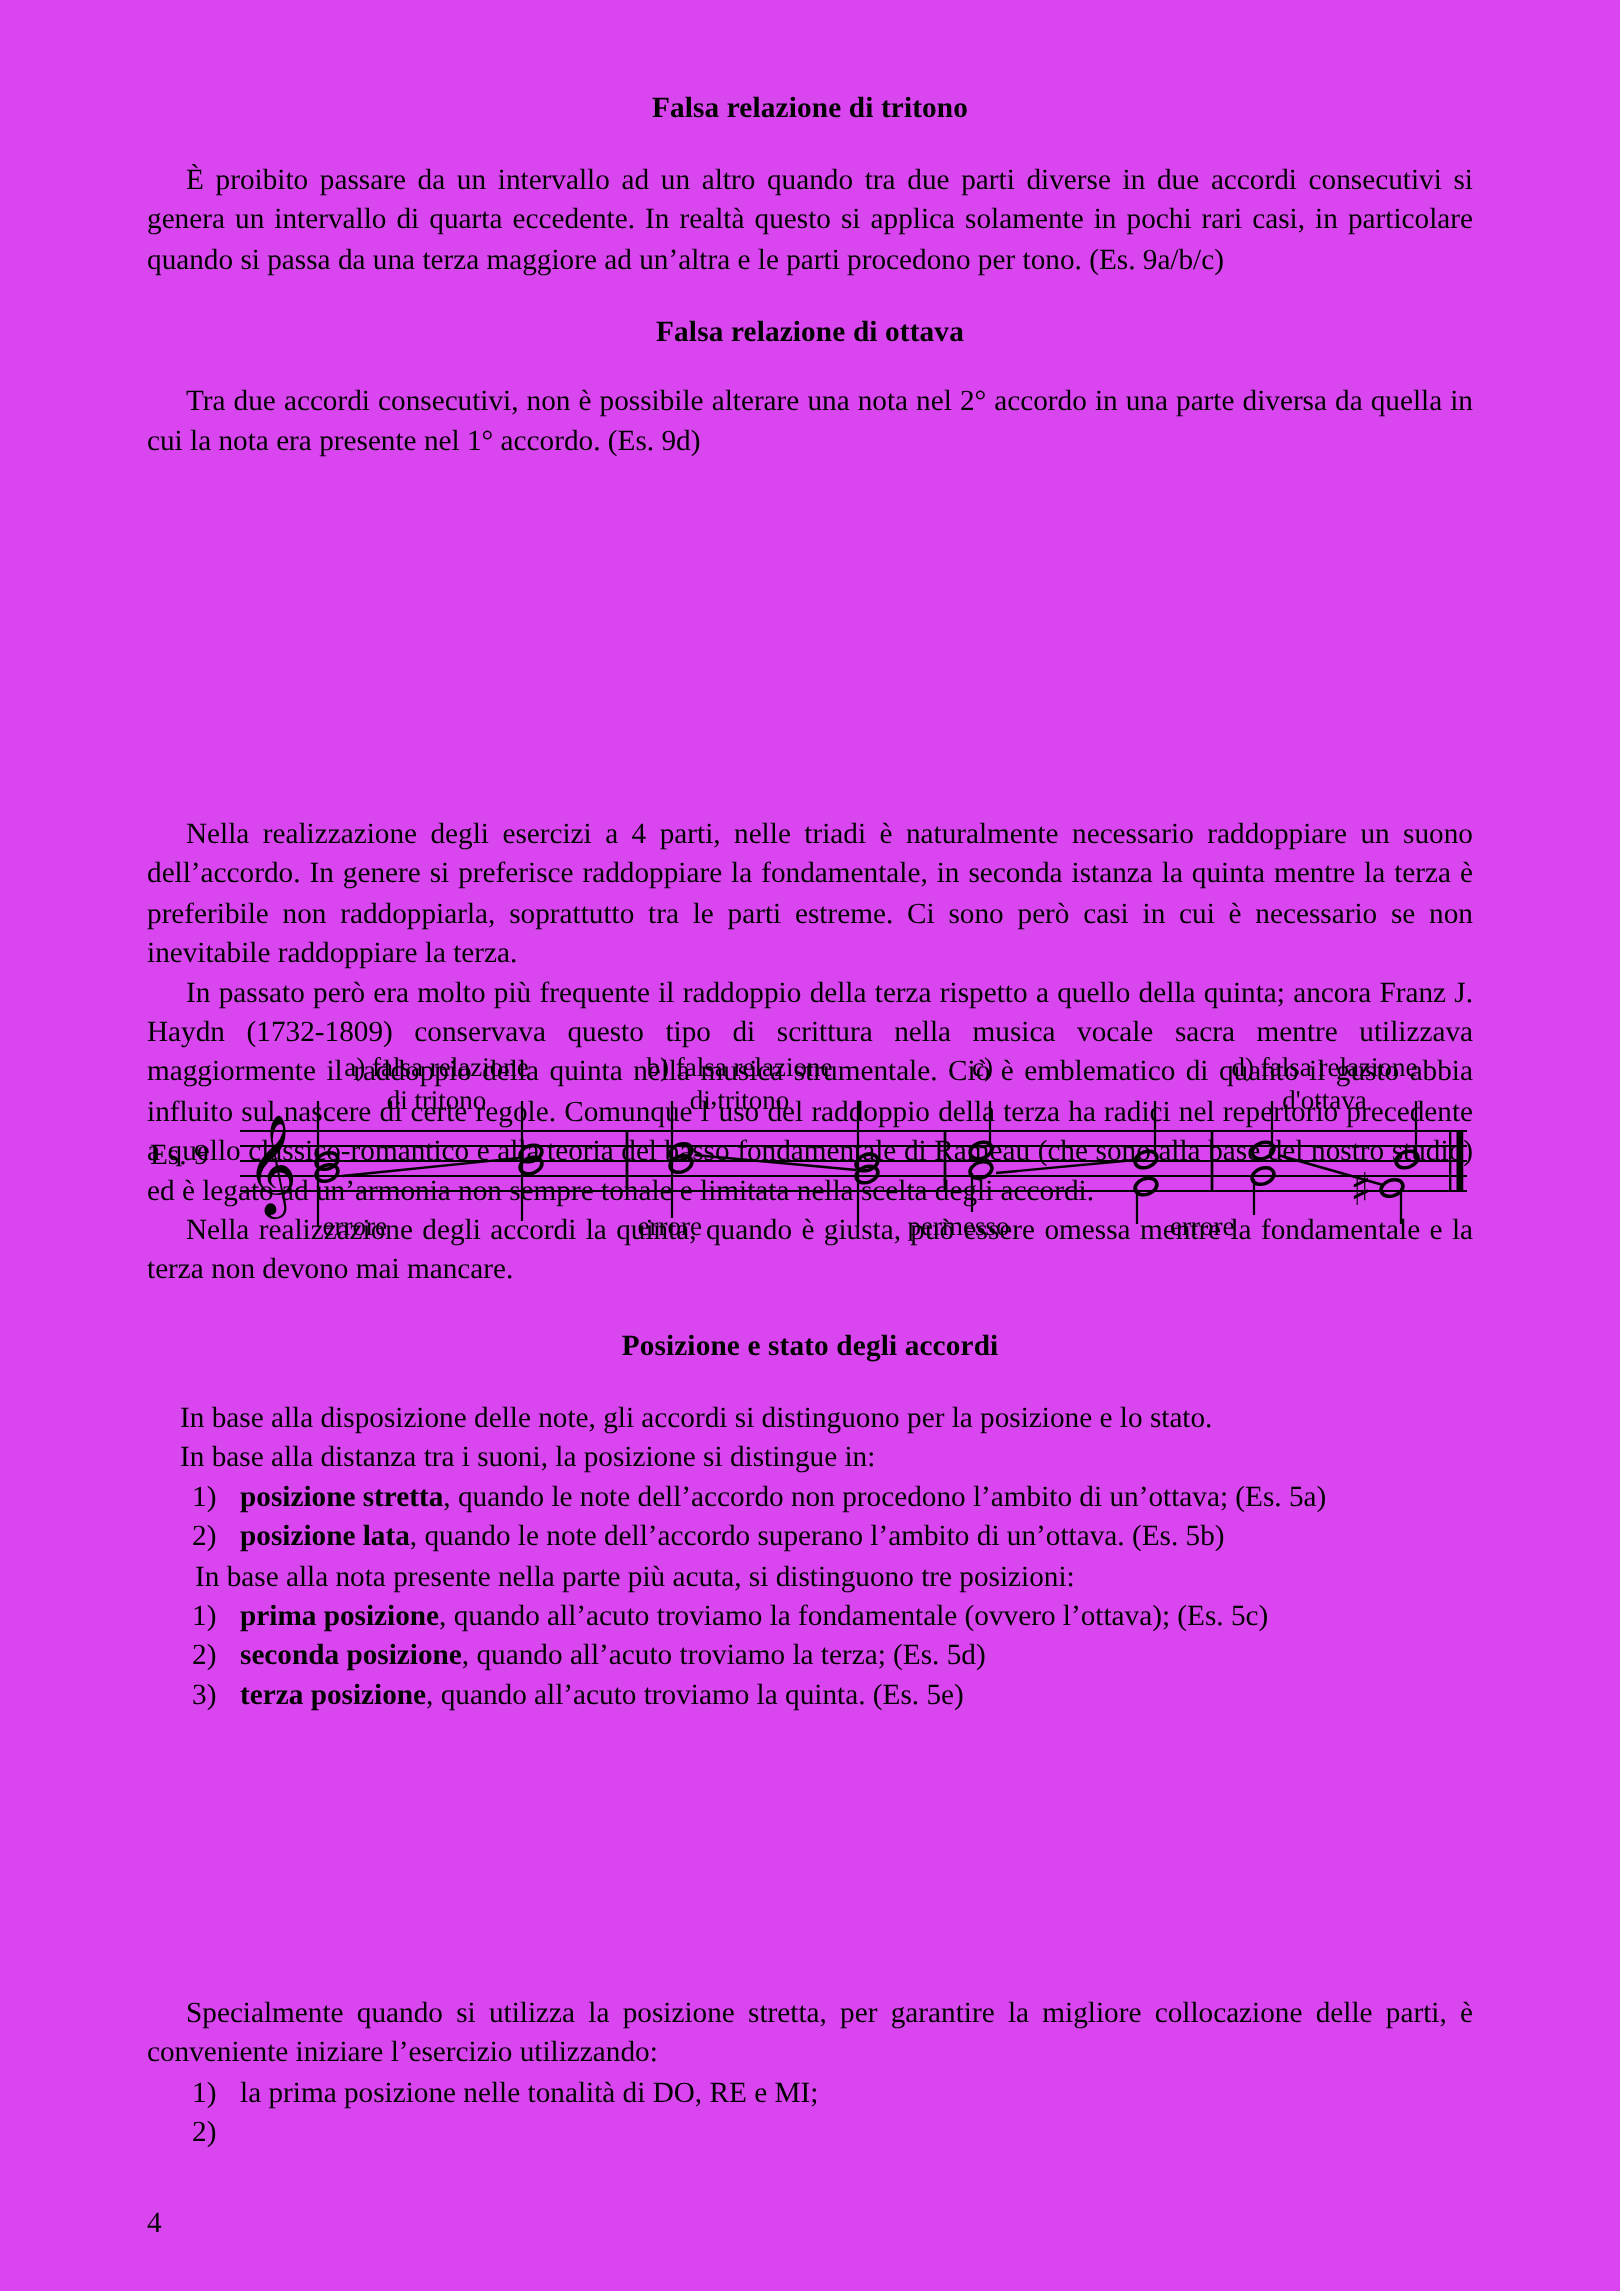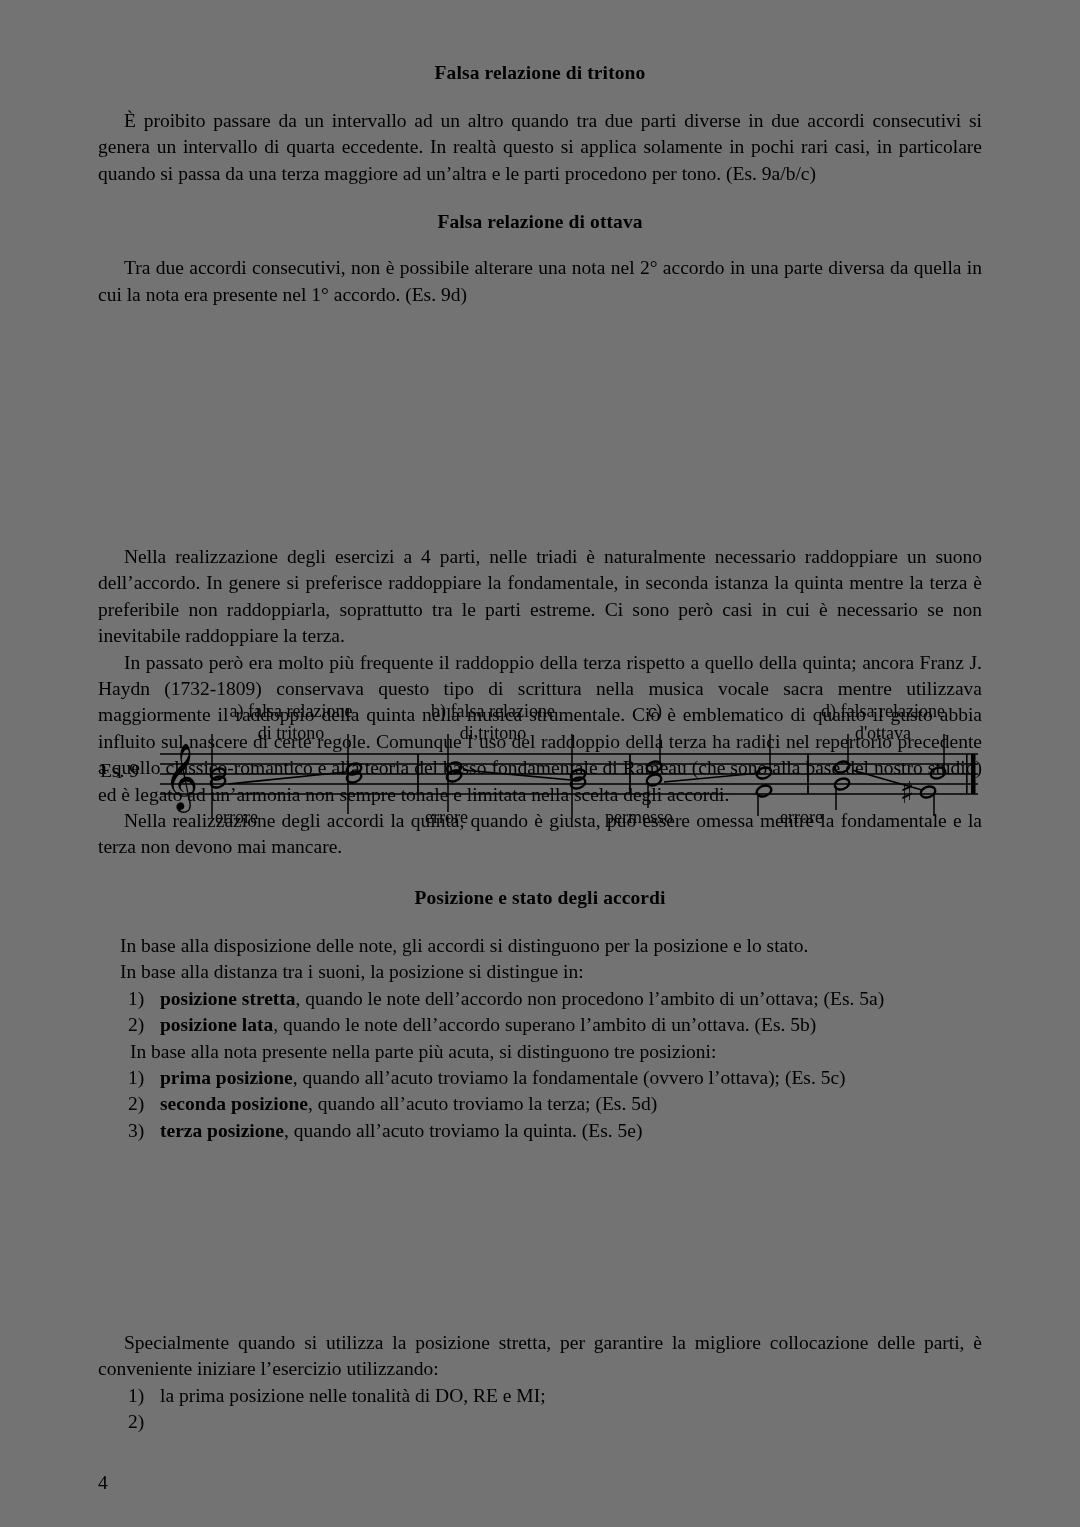--- a/index.html
+++ b/index.html
@@ -9,21 +9,21 @@
     background: #ffffff;
   }
   body {
     font-family: "Liberation Serif", "DejaVu Serif", serif;
     color: #000000;
   }
   .page {
     position: relative;
     width: 1080px;
     height: 1527px;
-    background: #737373;
+    background: #d946ef;
     overflow: hidden;
     box-sizing: border-box;
   }
   .content {
     position: absolute;
     left: 98px;
     top: 0;
     width: 884px;
   }
 

